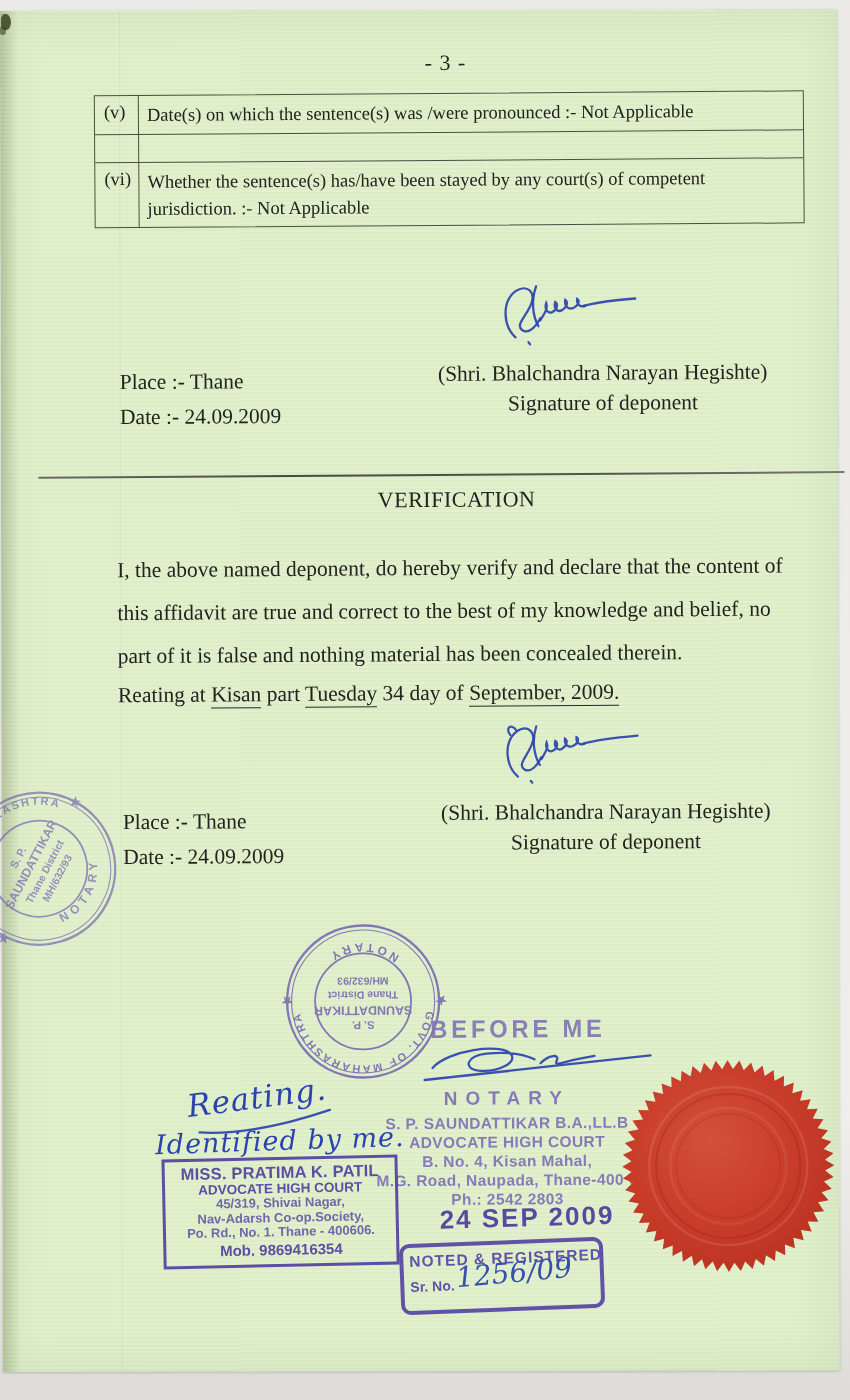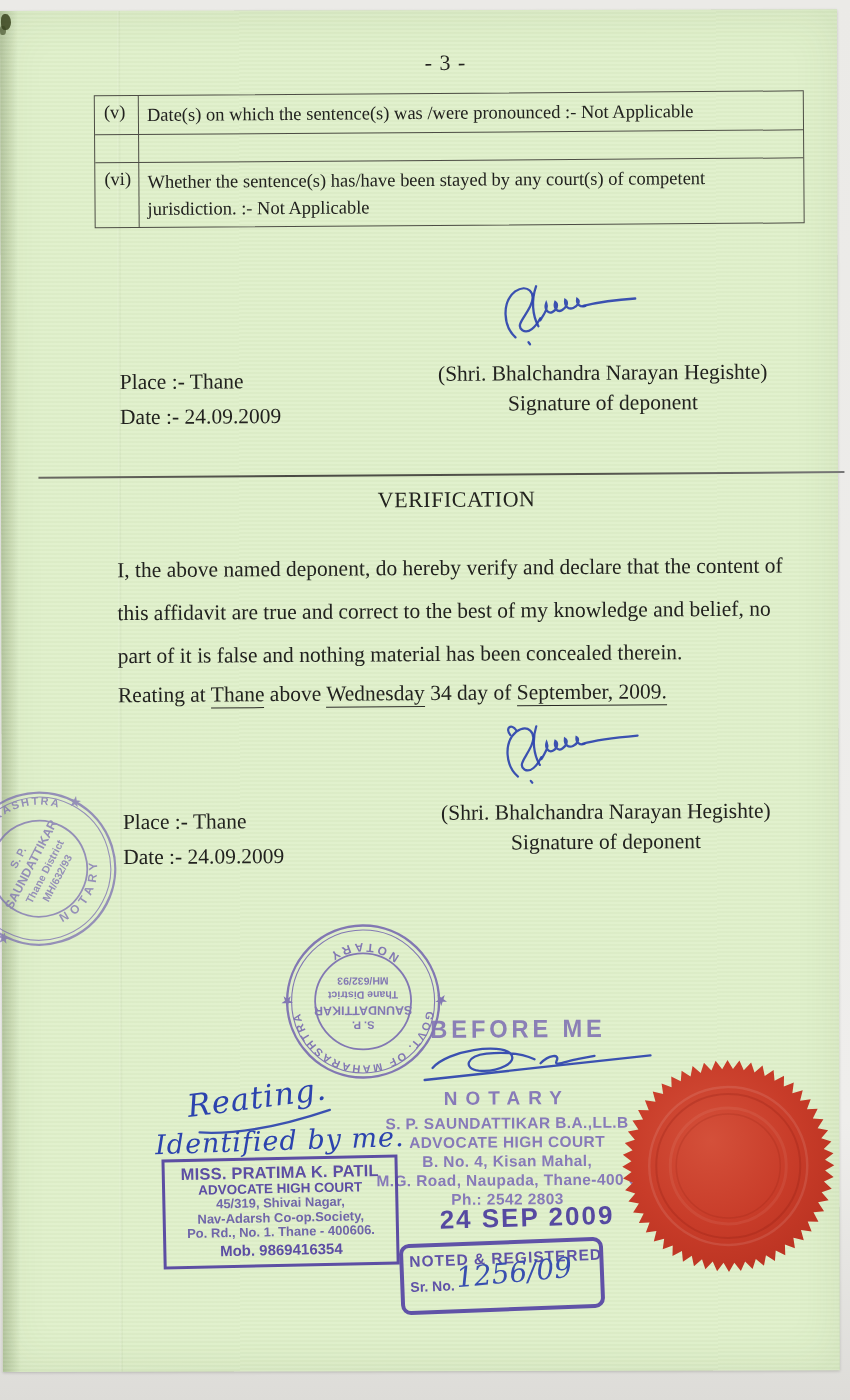--- a/index.html
+++ b/index.html
@@ -131,21 +131,21 @@
   </div>
 
   <div class="rule"></div>
   <div class="heading serif">VERIFICATION</div>
   <div class="para">
     <div>I, the above named deponent, do hereby verify and declare that the content of</div>
     <div>this affidavit are true and correct to the best of my knowledge and belief, no</div>
     <div>part of it is false and nothing material has been concealed therein.</div>
   </div>
   <div class="verified">
-    <span>Reating at </span><span class="u">Thane</span><span> above </span><span class="u">Wednesday</span><span> 34 day of </span><span class="u">September, 2009.</span>
+    <span>Reating at </span><span class="u">Kisan</span><span> part </span><span class="u">Tuesday</span><span> 34 day of </span><span class="u">September, 2009.</span>
   </div>
 
   <svg class="sig" style="left:490px;top:722px;transform:rotate(-2deg);" width="160" height="64" viewBox="0 0 150 66">
     <path d="M14,12 C8,4 16,0 20,7"></path>
     <path d="M20,55 C8,44 6,20 20,9 C32,1 42,10 35,24 C29,36 20,43 27,48 C33,52 40,45 45,36"></path>
     <path d="M41,4 C36,18 37,33 43,44"></path>
     <path d="M45,38 C50,30 53,26 51,21 C49,26 52,32 57,30 C62,28 63,22 60,20 C58,26 62,31 67,28 C72,25 73,20 70,18 C69,24 73,28 78,26 C83,24 85,19 82,17 C81,22 85,26 90,24"></path>
     <path d="M88,24 C105,20 125,19 145,18"></path>
     <path d="M33,60 l1.5,2"></path>
   </svg>

